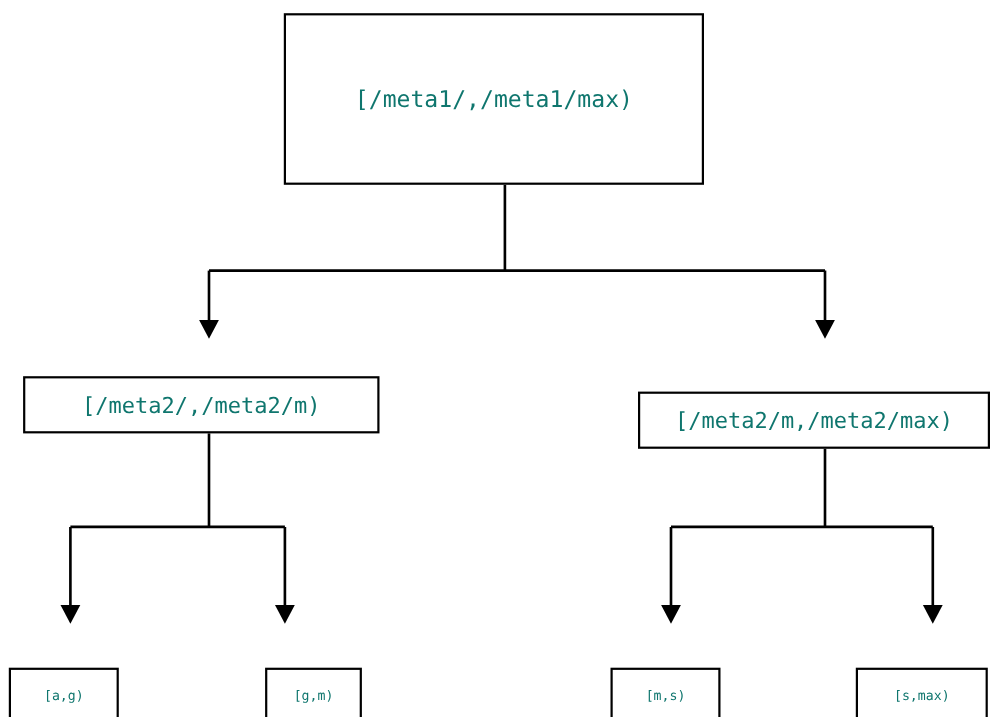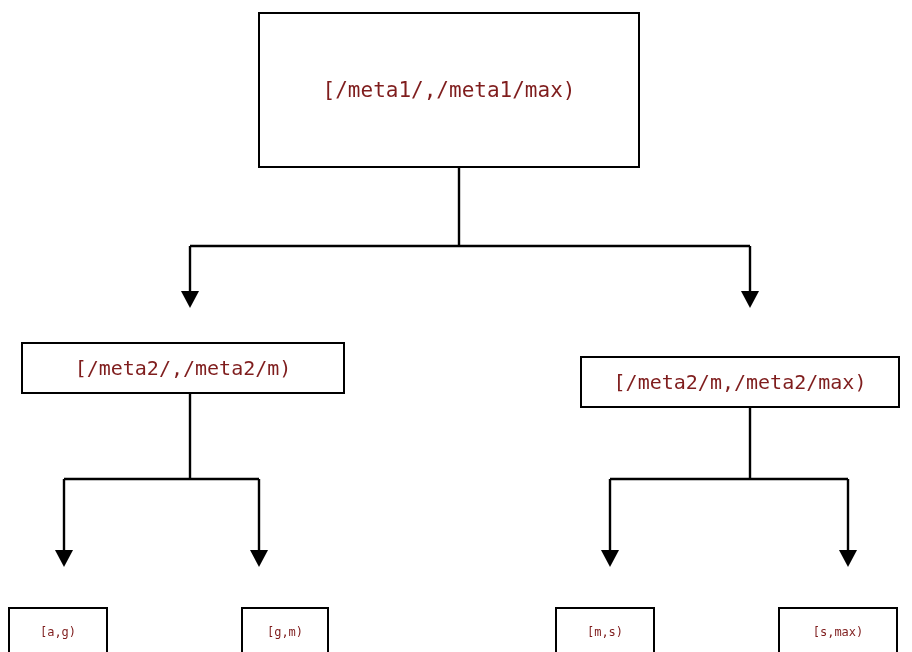--- a/index.html
+++ b/index.html
@@ -19,21 +19,21 @@
     overflow: hidden;
   }
   .node {
     position: absolute;
     box-sizing: border-box;
     border: 2px solid #000000;
     background: #ffffff;
     display: flex;
     align-items: center;
     justify-content: center;
-    color: #7f1d1d;
+    color: #0f766e;
     letter-spacing: 0px;
     white-space: nowrap;
   }
   .node-root {
     left: 258px;
     top: 12px;
     width: 382px;
     height: 156px;
     font-size: 21px;
   }

